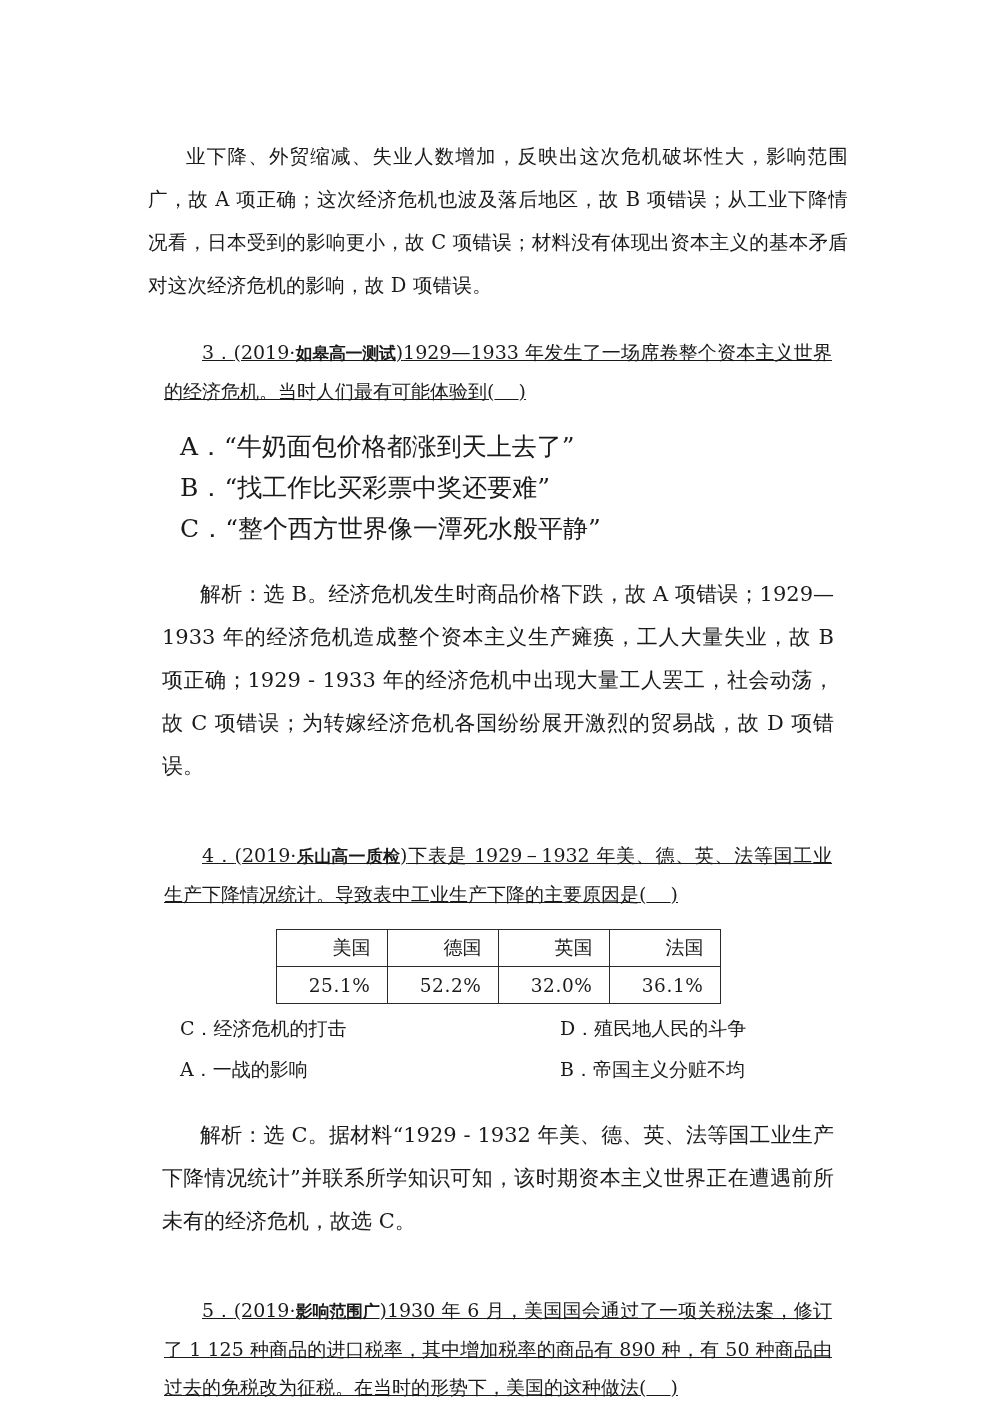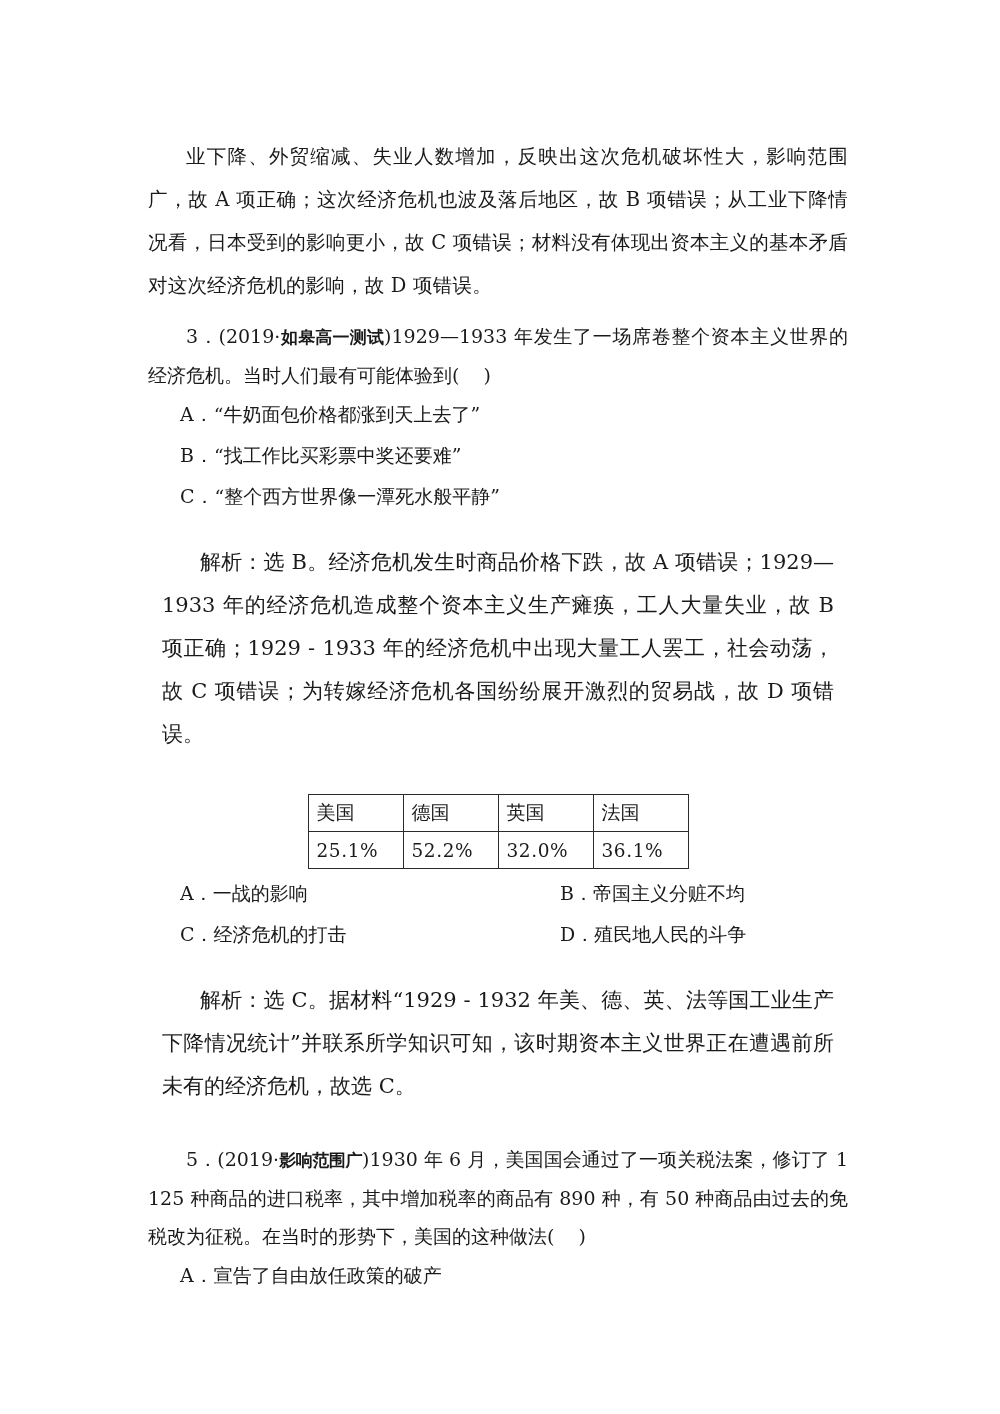--- a/index.html
+++ b/index.html
@@ -53,42 +53,43 @@
     text-indent: 38px;
     margin: 14px;
   }
 
   .qline {
     font-size: 19px;
     line-height: 38px;
     text-align: justify;
     text-justify: inter-ideograph;
     text-indent: 38px;
-    margin: 0;
+    margin: 16px;
+    text-decoration: underline;
   }
 
   
   .src {
     font-family: "DejaVu Sans", "Liberation Sans", sans-serif;
     font-weight: bold;
     font-size: 17px;
     letter-spacing: -0.5px;
   }
 
   .num {
     font-family: "DejaVu Serif", "Liberation Serif", serif;
   }
 
   
   .options {
     margin: 0;
     padding: 0;
   }
   .opt {
-    font-size: 19px;
+    font-size: 25px;
     line-height: 41px;
     margin: 0;
     padding-left: 32px;
     white-space: nowrap;
   }
   .opt .lbl {
     letter-spacing: 0.5px;
   }
 
   .opt-grid {
@@ -117,24 +118,24 @@
     margin: 6px 0 4px 0;
   }
   table.stat {
     border-collapse: collapse;
     table-layout: fixed;
   }
   table.stat td {
     border: 1px solid #2b2b2b;
     width: 78px;
     height: 36px;
-    text-align: left;
+    text-align: right;
     vertical-align: middle;
     font-size: 19px;
-    padding: 0 8px;
+    padding: 0 16px;
   }
   table.stat td.val {
     font-size: 18.5px;
     letter-spacing: 0.6px;
   }
 
   .gap-sm { height: 10px; }
   .gap-md { height: 18px; }
 
   .blank { letter-spacing: 0; }
@@ -156,20 +157,21 @@
       <p class="opt"><span class="lbl">B．</span><span>“找工作比买彩票中奖还要难”</span></p>
       <p class="opt"><span class="lbl">C．</span><span>“整个西方世界像一潭死水般平静”</span></p>
     </div>
 
     <div class="gap-sm"></div>
 
     <p class="analysis"><span>解析：</span><span>选 B。</span><span>经济危机发生时商品价格下跌，故 A 项错误；1929—1933 年的经济危机造成整个资本主义生产瘫痪，工人大量失业，故 B 项正确；1929 - 1933 年的经济危机中出现大量工人罢工，社会动荡，故 C 项错误；为转嫁经济危机各国纷纷展开激烈的贸易战，故 D 项错误。</span></p>
 
     <div class="gap-md"></div>
 
+    <p class="qline"><span class="num">4．</span><span>(2019·</span><span class="src">乐山高一质检</span><span>)</span><span>下表是 1929－1932 年美、德、英、法等国工业生产下降情况统计。导致表中工业生产下降的主要原因是(</span><span class="blank">&nbsp;&nbsp;&nbsp;&nbsp;</span><span>)</span></p>
 
     <div class="tbl-wrap">
       <table class="stat">
         <tbody>
             <tr>
           <td>美国</td>
           <td>德国</td>
           <td>英国</td>
           <td>法国</td>
         </tr>
@@ -178,27 +180,27 @@
           <td class="val">52.2%</td>
           <td class="val">32.0%</td>
           <td class="val">36.1%</td>
         </tr>
       </tbody>
         </table>
     </div>
 
     <div class="opt-grid">
       <div class="opt-row">
+        <div class="c1"><span class="lbl">C．</span><span>经济危机的打击</span></div>
+        <div class="c2"><span class="lbl">D．</span><span>殖民地人民的斗争</span></div>
+      </div>
+      <div class="opt-row">
         <div class="c1"><span class="lbl">A．</span><span>一战的影响</span></div>
         <div class="c2"><span class="lbl">B．</span><span>帝国主义分赃不均</span></div>
       </div>
-      <div class="opt-row">
-        <div class="c1"><span class="lbl">C．</span><span>经济危机的打击</span></div>
-        <div class="c2"><span class="lbl">D．</span><span>殖民地人民的斗争</span></div>
-      </div>
     </div>
 
     <div class="gap-sm"></div>
 
     <p class="analysis"><span>解析：</span><span>选 C。</span><span>据材料“1929 - 1932 年美、德、英、法等国工业生产下降情况统计”并联系所学知识可知，该时期资本主义世界正在遭遇前所未有的经济危机，故选 C。</span></p>
 
     <div class="gap-md"></div>
 
     <p class="qline"><span class="num">5．</span><span>(2019·</span><span class="src">影响范围广</span><span>)</span><span>1930 年 6 月，美国国会通过了一项关税法案，修订了 1 125 种商品的进口税率，其中增加税率的商品有 890 种，有 50 种商品由过去的免税改为征税。在当时的形势下，美国的这种做法(</span><span class="blank">&nbsp;&nbsp;&nbsp;&nbsp;</span><span>)</span></p>
 

